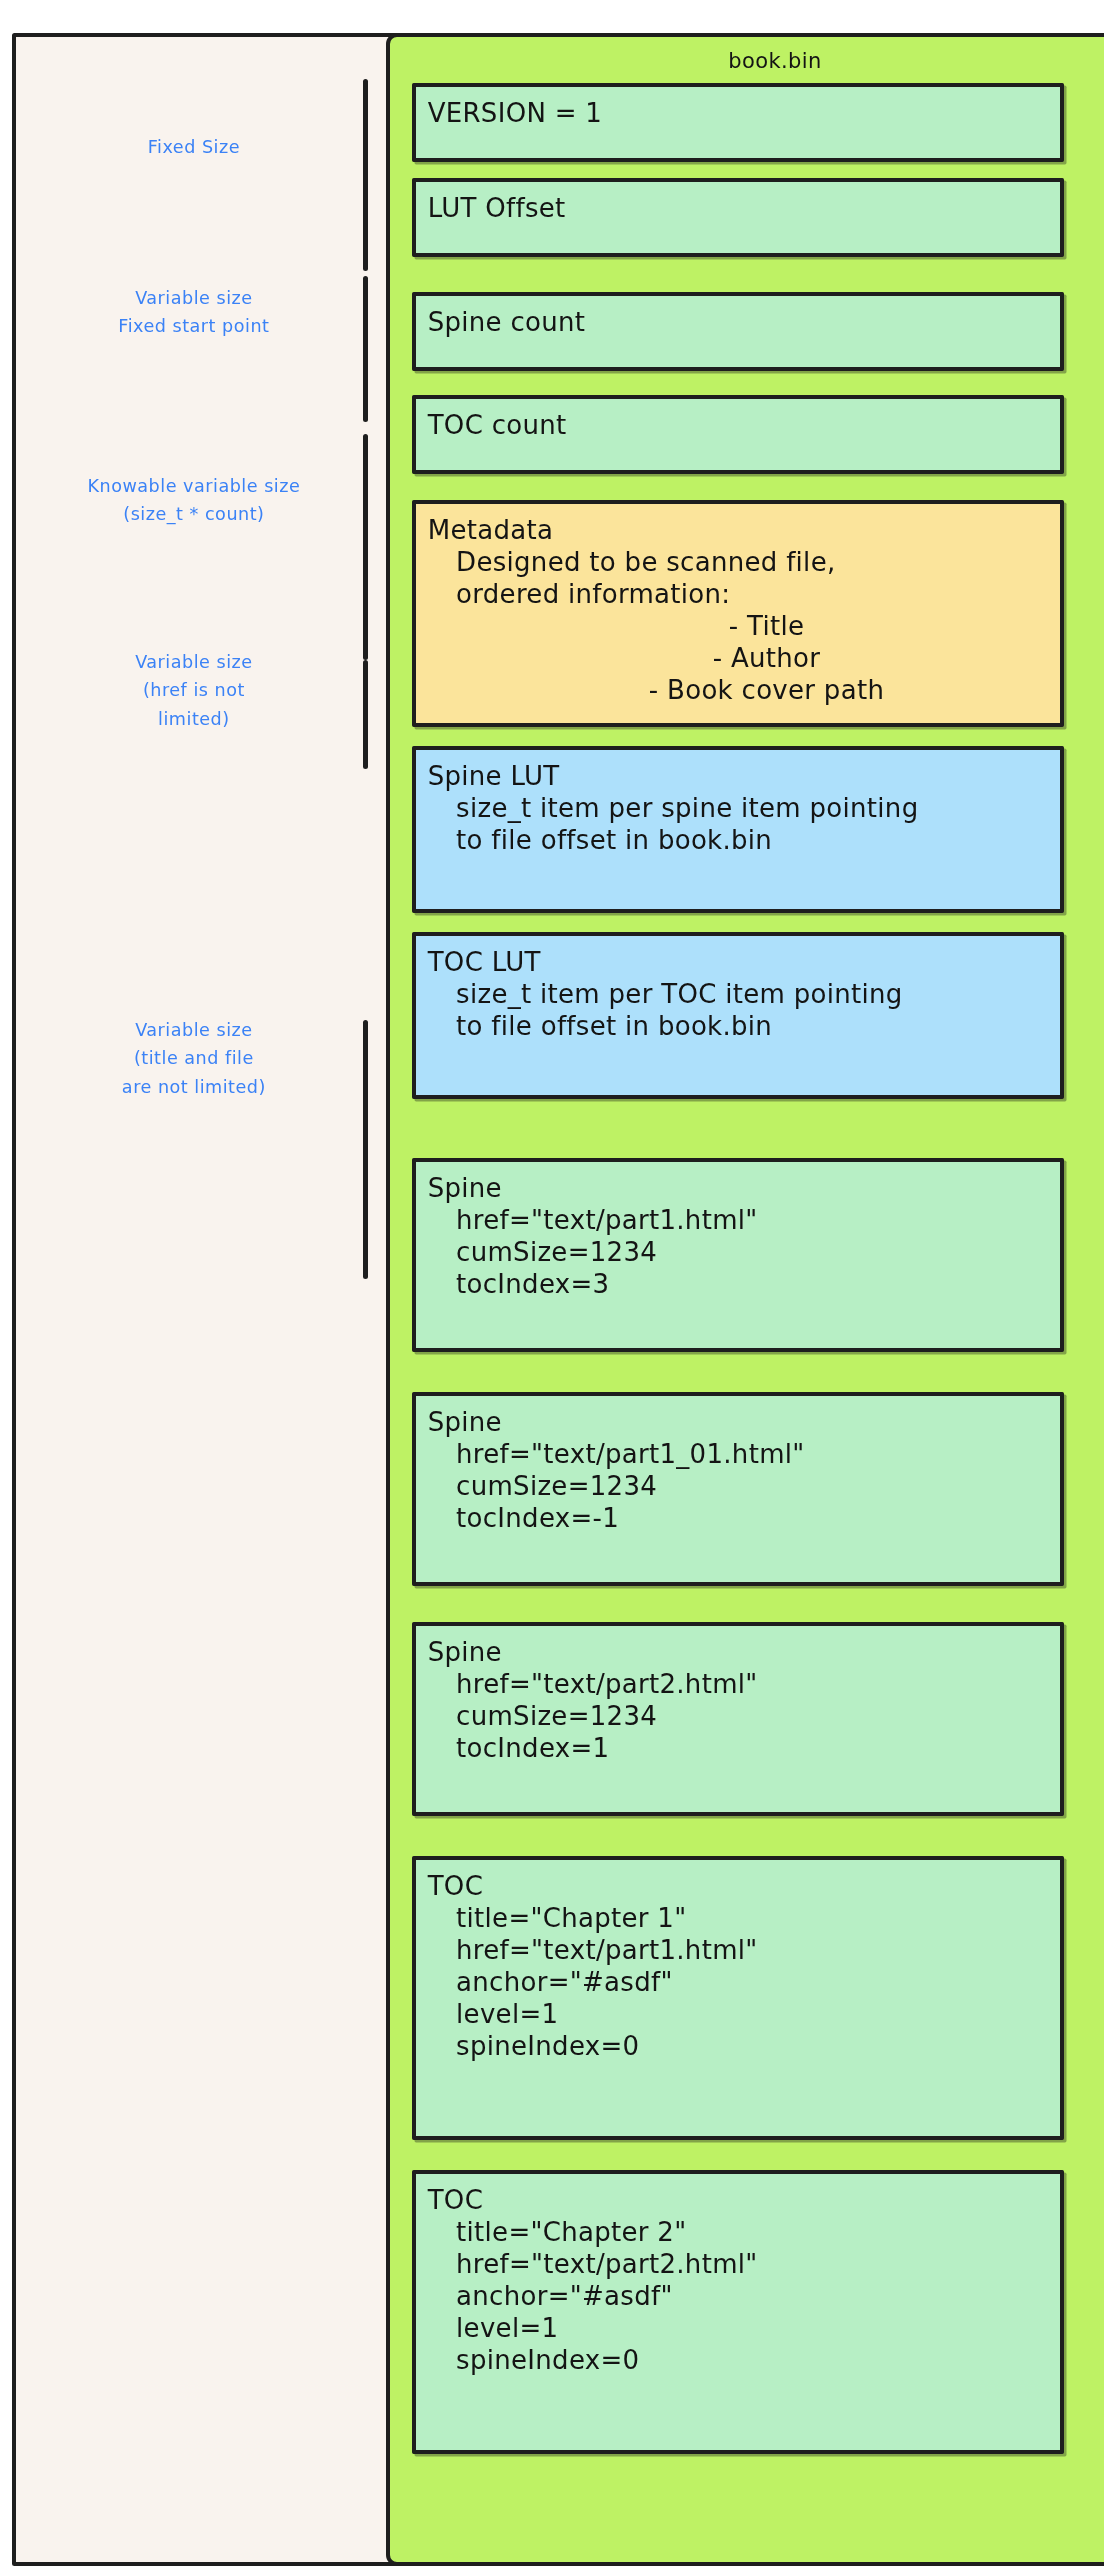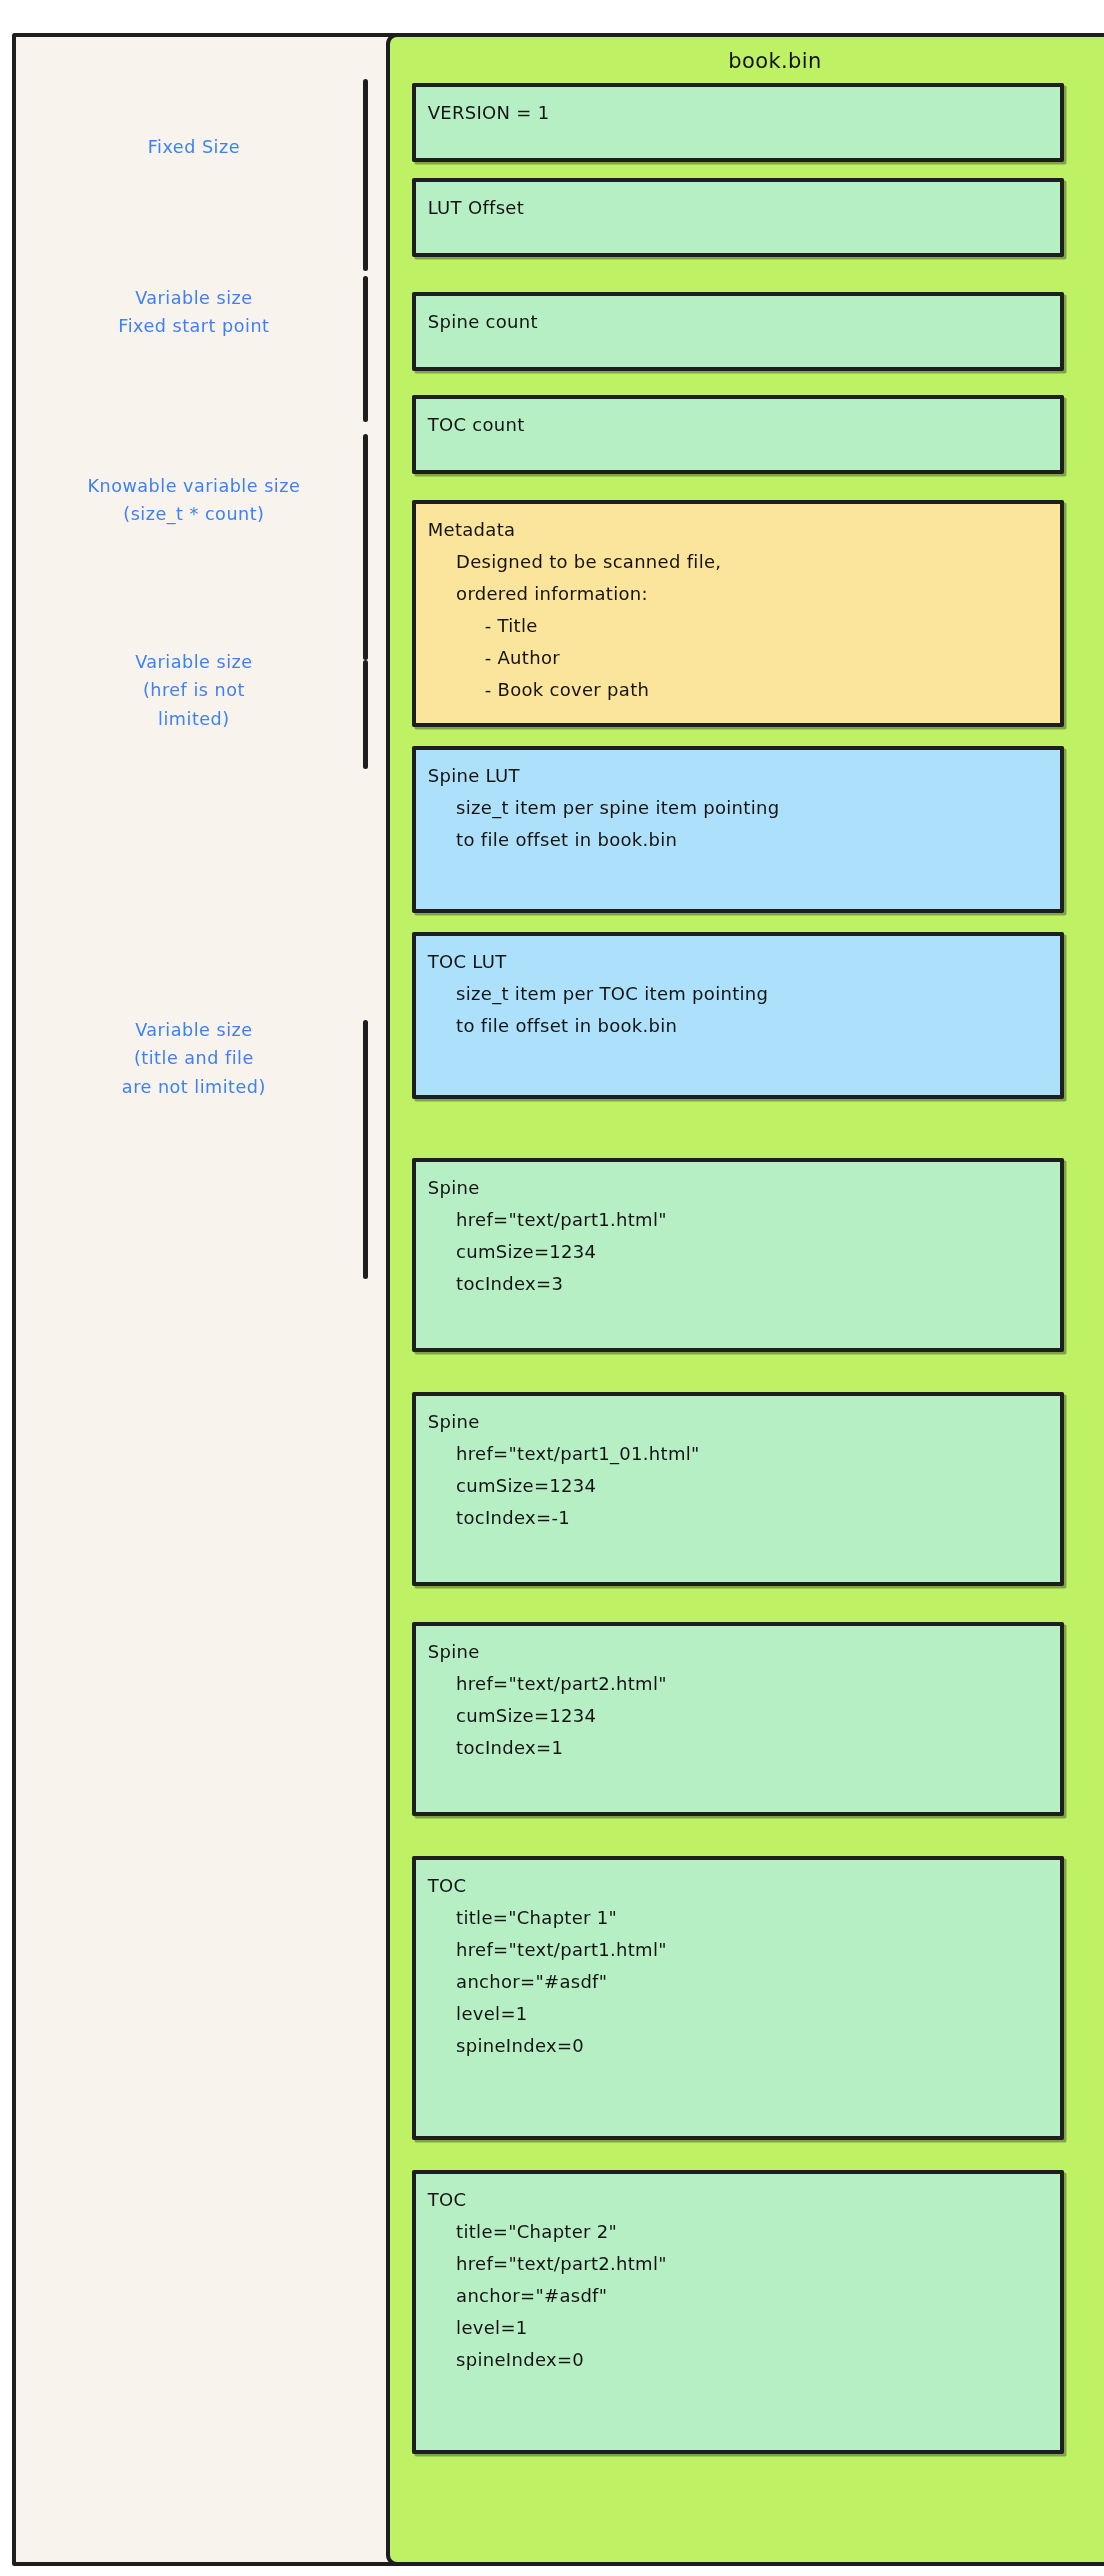--- a/index.html
+++ b/index.html
@@ -84,28 +84,28 @@
     position: absolute;
     left: 22px;
     width: 652px;
     border: 4.2px solid #1e1e1e;
     border-radius: 1.7px;
     box-shadow: 2.5px 2.5px 0 rgba(20,20,20,0.35);
     padding: 10px 11.7px 8.4px 11.7px;
     overflow: hidden;
   }
   .block .ln {
-    font-size: 18px;
+    font-size: 26px;
     line-height: 32px;
     color: #141414;
     white-space: pre;
     letter-spacing: 0.3px;
   }
   .block .ln.indent1 { padding-left: 28.4px; }
-  .block .ln.indent2 { padding-left: 57px; }
+  .block .ln.indent2 { padding-left: 57px; text-align: center; }
 
   .c-green  { background: #b7efc5; }
   .c-yellow { background: #fbe49b; }
   .c-blue   { background: #ade0fb; }
 </style>
 </head>
 <body>
 
 <div id="root">
 

